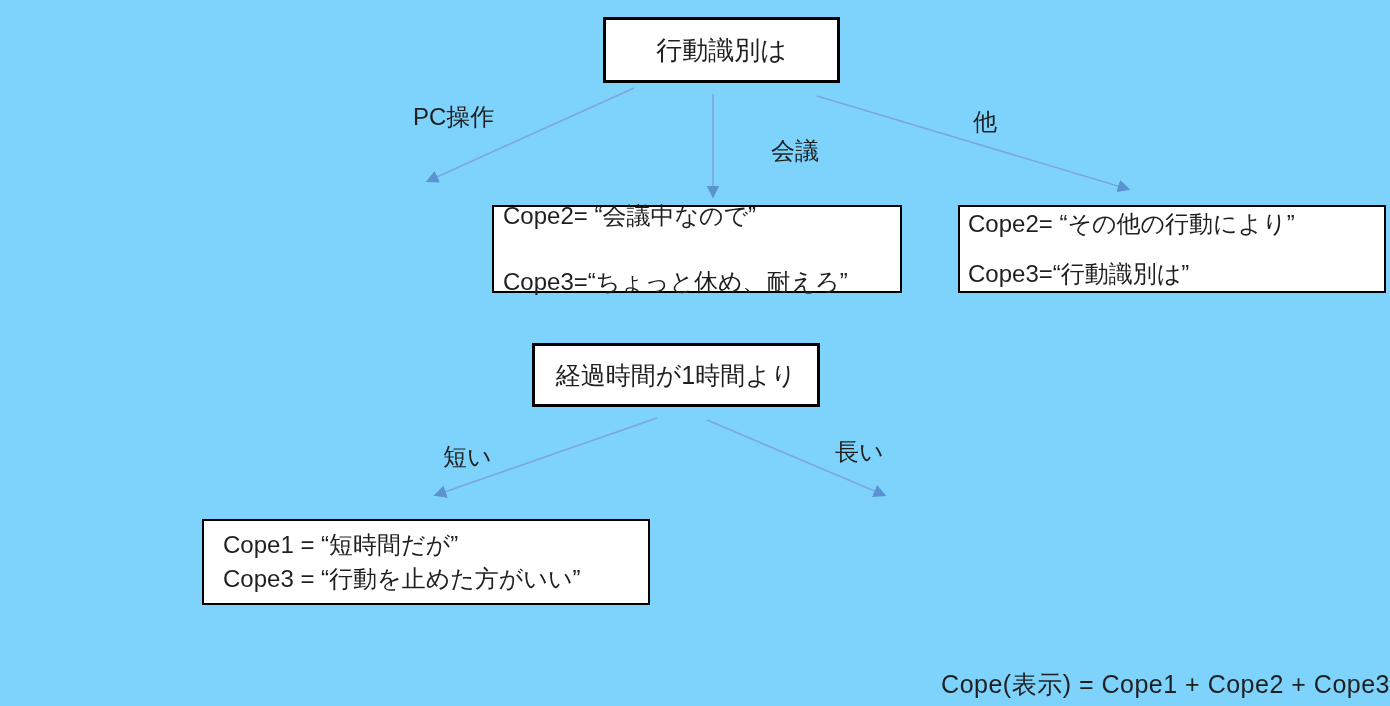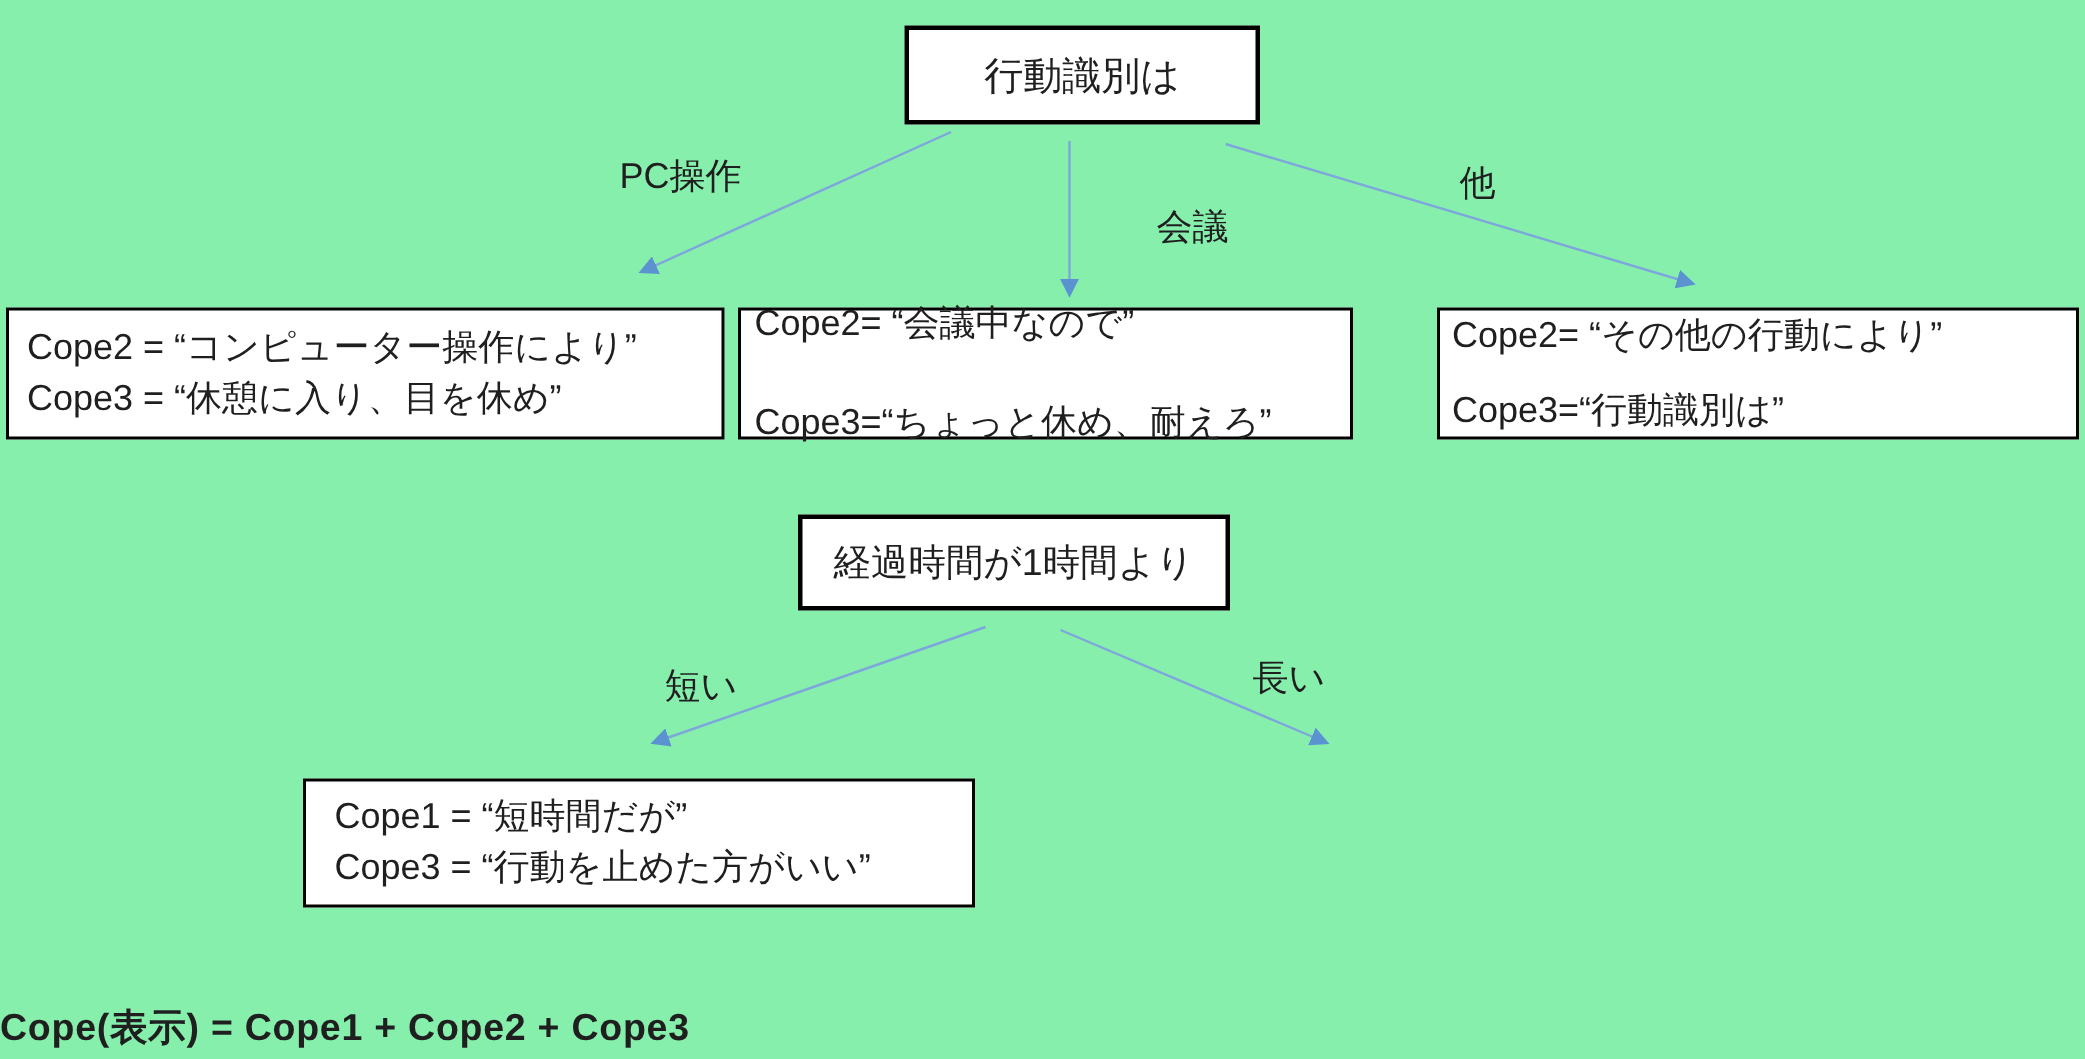--- a/index.html
+++ b/index.html
@@ -1,20 +1,20 @@
 <!DOCTYPE html>
 <html><head>
 <meta charset="utf-8">
 <style>
   html, body { margin: 0; padding: 0; background: #ffffff; }
   .canvas {
     position: relative;
     width: 1390px;
     height: 706px;
-    background: #86efac;
+    background: #7dd3fc;
     font-family: "Liberation Sans", "DejaVu Sans", sans-serif;
     color: #1f1f1f;
     overflow: hidden;
   }
   .arrows {
     position: absolute;
     left: 0; top: 0;
     width: 1390px; height: 706px;
     pointer-events: none;
   }
@@ -40,23 +40,23 @@
   }
   .edge-label {
     position: absolute;
     font-size: 24px;
     white-space: nowrap;
   }
   .formula {
     position: absolute;
     left: 0;
     width: 100%;
-    text-align: left;
+    text-align: right;
     font-size: 25px;
-    font-weight: bold;
+    font-weight: normal;
     letter-spacing: 0.5px;
   }
   
   #top-box      { left: 603px; top: 17px;  width: 237px; height: 66px; font-size: 26px; }
   #box-pc       { left: 4px;   top: 205px; width: 479px; height: 88px; padding-left: 12px; }
   #box-meeting  { left: 492px; top: 205px; width: 410px; height: 88px; padding-left: 9px; gap: 32px;  }
   #box-other    { left: 958px; top: 205px; width: 428px; height: 88px; padding-left: 8px; justify-content: space-between; }
   #decision-box { left: 532px; top: 343px; width: 288px; height: 64px; font-size: 25px; }
   #box-short    { left: 202px; top: 519px; width: 448px; height: 86px; padding-left: 19px; }
   #box-long     { left: 748px; top: 527px; width: 434px; height: 66px; }
@@ -86,24 +86,20 @@
   </svg>
 
   <div id="top-box" class="node thick centered">
     <span>行動識別は</span>
   </div>
 
   <div id="label-pc" class="edge-label">PC操作</div>
   <div id="label-meeting" class="edge-label">会議</div>
   <div id="label-other" class="edge-label">他</div>
 
-  <div id="box-pc" class="node multiline">
-    <div>Cope2 = “コンピューター操作により”</div>
-    <div>Cope3 = “休憩に入り、目を休め”</div>
-  </div>
 
   <div id="box-meeting" class="node multiline">
     <div>Cope2= “会議中なので”</div>
     <div>Cope3=“ちょっと休め、耐えろ”</div>
   </div>
 
   <div id="box-other" class="node multiline">
     <div>Cope2= “その他の行動により”</div>
     <div>Cope3=“行動識別は”</div>
   </div>

